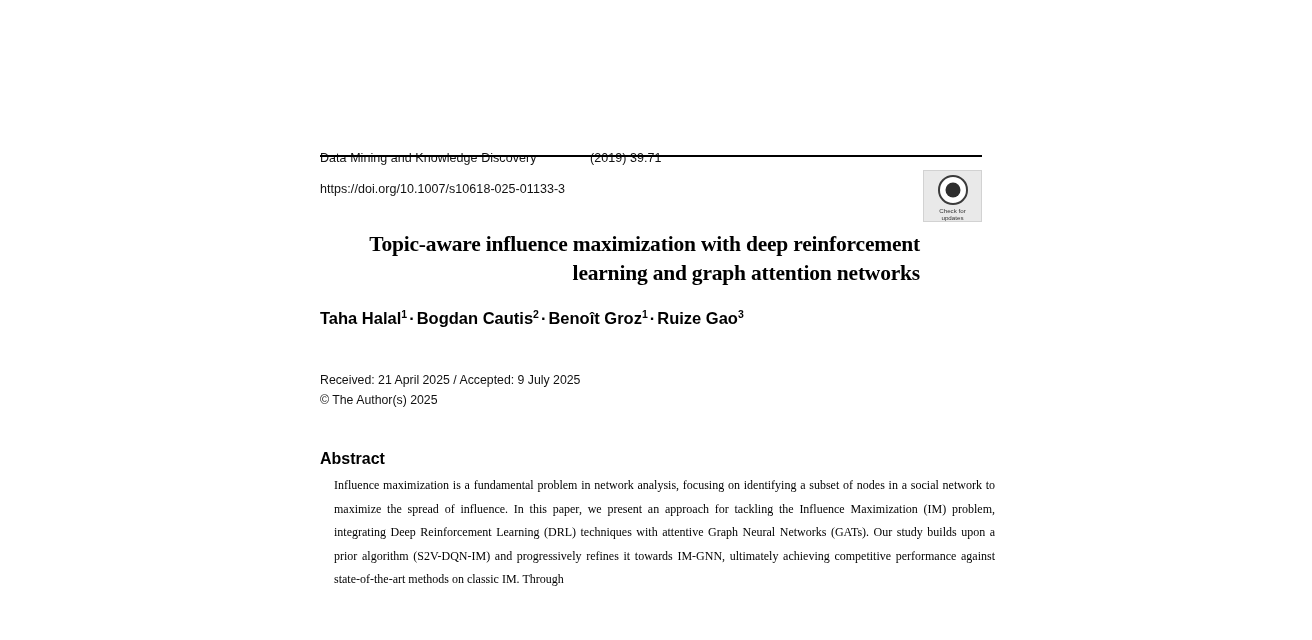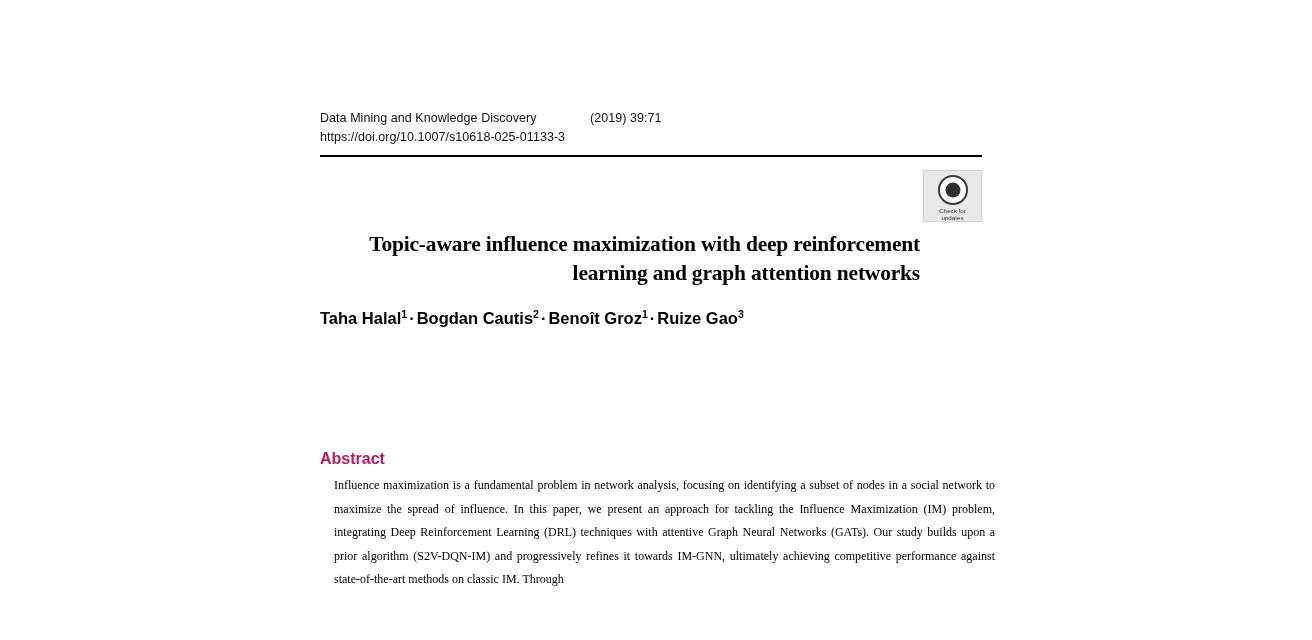--- a/index.html
+++ b/index.html
@@ -33,31 +33,32 @@
     left: 0;
     width: 662px;
     font-family: "Liberation Sans", sans-serif;
     font-size: 12.5px;
     line-height: 1.55;
     color: #111111;
     letter-spacing: 0.05px;
   }
   .journal-line1 {
     display: flex;
+    margin-top: 40px;
   }
   .journal-name {
     display: inline-block;
     width: 270px;
   }
   .journal-vol {
     display: inline-block;
   }
   .journal-doi {
     display: block;
-    margin-top: 0;
+    margin-top: 12px;
   }
   .hrule {
     position: absolute;
     top: 155px;
     left: 0;
     width: 662px;
     height: 2px;
     background: #000000;
   }
   .crossmark {
@@ -147,21 +148,21 @@
     line-height: 1.6;
     color: #111111;
   }
   .abstract-head {
     position: absolute;
     top: 450px;
     left: 0;
     font-family: "Liberation Sans", sans-serif;
     font-weight: bold;
     font-size: 16px;
-    color: #be185d;
+    color: #000000;
   }
   .abstract-body {
     position: absolute;
     top: 474px;
     left: 14px;
     width: 661px;
     font-family: "Liberation Serif", serif;
     font-size: 12px;
     line-height: 23.6px;
     text-align: justify;
@@ -193,18 +194,22 @@
         <span>updates</span>
       </span>
     </div>
 
     <h1 class="title">Topic-aware influence maximization with deep reinforcement learning and graph attention networks</h1>
 
     <div class="authors">
       <span>Taha Halal</span><sup>1</sup><span class="sep">·</span><span>Bogdan Cautis</span><sup>2</sup><span class="sep">·</span><span>Benoît Groz</span><sup>1</sup><span class="sep">·</span><span>Ruize Gao</span><sup>3</sup>
     </div>
 
+    <div class="dates">
+      <div>Received: 21 April 2025 / Accepted: 9 July 2025</div>
+      <div>© The Author(s) 2025</div>
+    </div>
 
     <div class="abstract-head">Abstract</div>
     <div class="abstract-body">Influence maximization is a fundamental problem in network analysis, focusing on identifying a subset of nodes in a social network to maximize the spread of influence. In this paper, we present an approach for tackling the Influence Maximization (IM) problem, integrating Deep Reinforcement Learning (DRL) techniques with attentive Graph Neural Networks (GATs). Our study builds upon a prior algorithm (S2V-DQN-IM) and progressively refines it towards IM-GNN, ultimately achieving competitive performance against state-of-the-art methods on classic IM. Through</div>
 
   </div>
 </div>
 
 </body></html>

